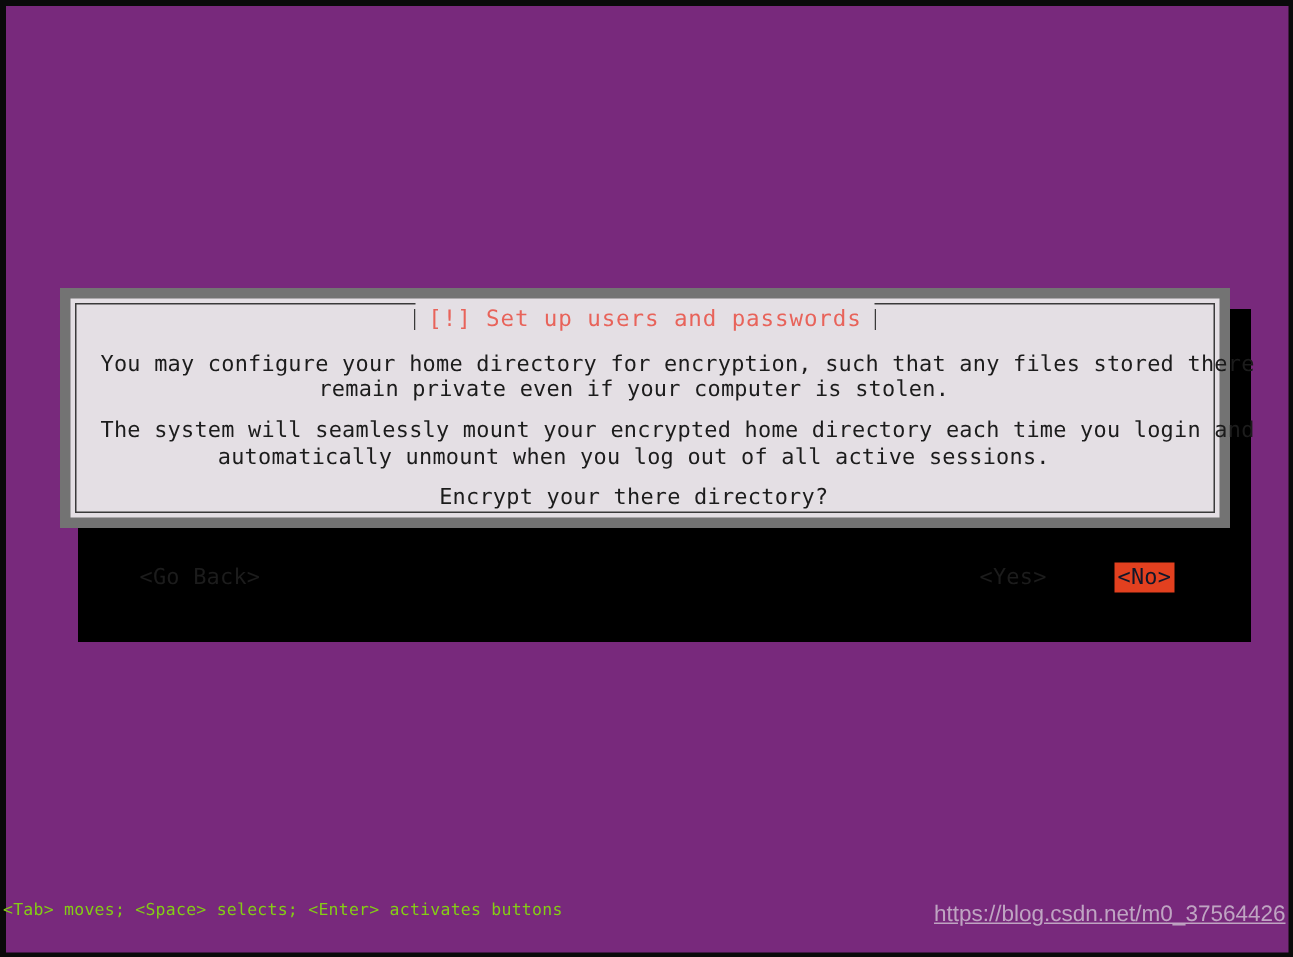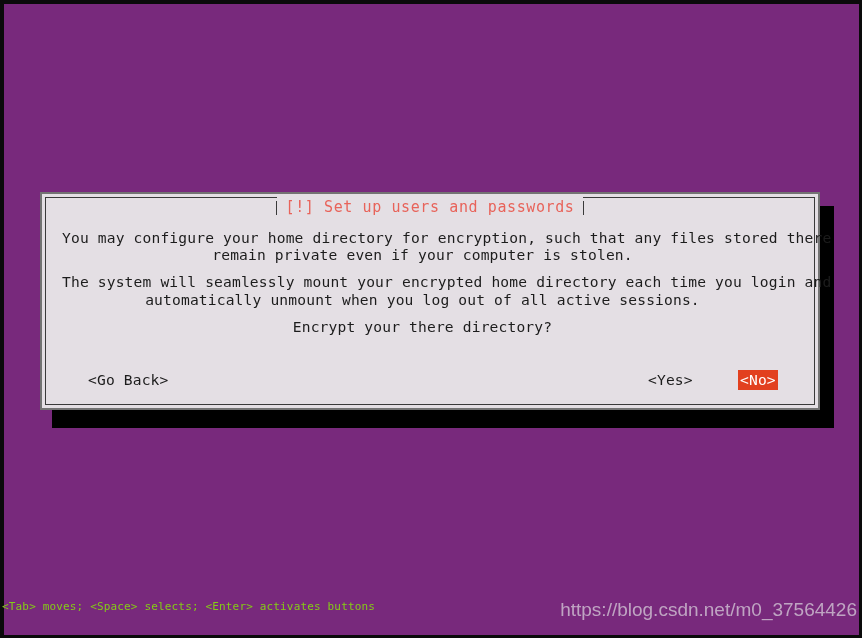--- a/index.html
+++ b/index.html
@@ -37,24 +37,24 @@
     height: 222px;
     background: #000000;
   }
 
   
   #dialog {
     position: absolute;
     left: 36px;
     top: 188px;
     width: 780px;
-    height: 218px;
+    height: 160px;
     background: #e4dfe4;
     box-sizing: border-box;
-    border: 2px solid #737373;
+    border: 7px solid #737373;
     padding: 3px;
   }
   #dialog-inner {
     position: relative;
     width: 100%;
     height: 100%;
     box-sizing: border-box;
     border: 1px solid #3a3a3a;
     background: #e4dfe4;
   }
@@ -124,21 +124,21 @@
     color: #1c1c1c;
     white-space: pre;
     letter-spacing: 0.16px;
     cursor: default;
   }
   #btn-goback  { left: 38px; }
   #btn-yes     { left: 598px; }
   #btn-no {
     left: 688px;
     background: #e2401f;
-    color: #ffffff;
+    color: #0f172a;
     padding: 0 2px;
   }
 
   
   #help-bar {
     position: absolute;
     left: 0;
     right: 0;
     bottom: 2px;
     height: 22px;
@@ -155,23 +155,24 @@
   }
 
   
   #watermark {
     position: absolute;
     right: 2px;
     bottom: 16px;
     color: #cfc0d2;
     opacity: 0.82;
     font-family: "Liberation Sans", sans-serif;
-    font-size: 19px;
+    font-size: 15px;
     line-height: 18px;
     white-space: pre;
+    text-decoration: underline;
   }
 </style>
 </head>
 <body>
 
 <div id="screen">
 
   <div id="dialog-shadow"></div>
 
   <div id="dialog">

